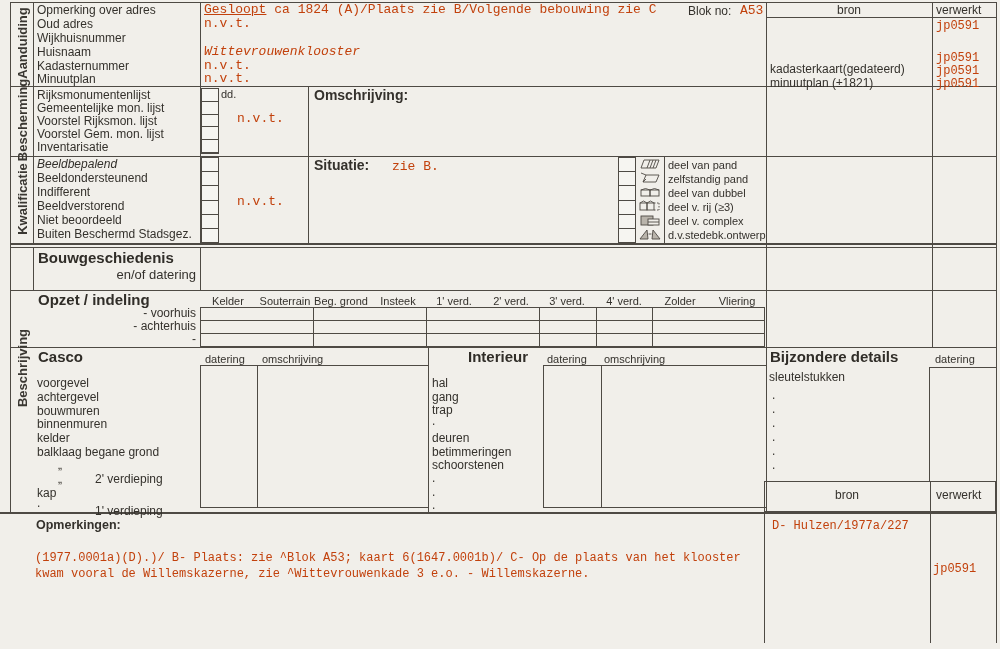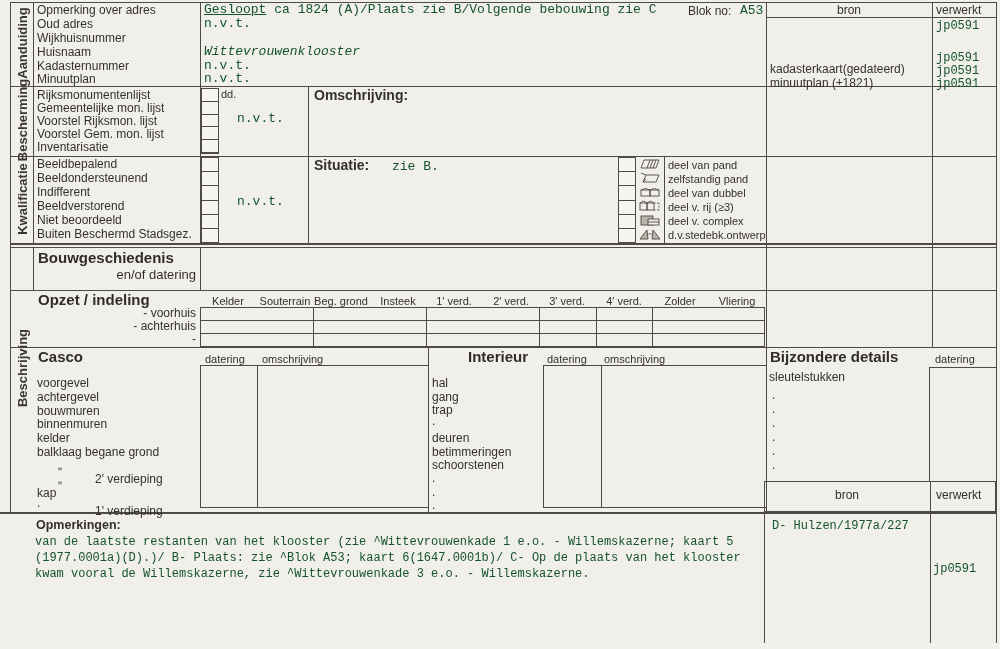--- a/index.html
+++ b/index.html
@@ -1,21 +1,21 @@
 <!DOCTYPE html>
 <html><head>
 <meta charset="utf-8">
 <style>
   html,body{margin:0;padding:0;background:#fbfaf8;}
   #page{position:relative;width:1000px;height:649px;background:#f1efea;overflow:hidden;
         font-family:"Liberation Sans",sans-serif;}
   .h{position:absolute;background:#4e4a44;height:1px;}
   .v{position:absolute;background:#4e4a44;width:1px;}
   .t{position:absolute;white-space:nowrap;color:#34312c;font-family:"Liberation Sans",sans-serif;font-size:12px;line-height:13px;}
-  .m{position:absolute;white-space:nowrap;color:#14532d;font-family:"Liberation Mono",monospace;font-size:13px;line-height:14px;}
+  .m{position:absolute;white-space:nowrap;color:#c2410c;font-family:"Liberation Mono",monospace;font-size:13px;line-height:14px;}
   .m2{font-size:12px;line-height:16px;}
   .b{font-weight:bold;}
   .hd{font-size:15px;font-weight:bold;color:#302d28;}
   .sm{font-size:11px;}
   .rot{position:absolute;transform:translate(-50%,-50%) rotate(-90deg);font-size:13px;font-weight:bold;color:#3a3732;white-space:nowrap;}
   .cbs{position:absolute;border:1px solid #4e4a44;background:#f6f5f1;}
   .cell-right{text-align:right;}
   .uline{text-decoration:underline;}
   .colhdr{transform:translateX(-50%);}
   svg{display:block;}
@@ -83,21 +83,21 @@
   <div class="t" style="left:37px;top:89px;">Rijksmonumentenlijst</div>
   <div class="t" style="left:37px;top:102px;">Gemeentelijke mon. lijst</div>
   <div class="t" style="left:37px;top:115px;">Voorstel Rijksmon. lijst</div>
   <div class="t" style="left:37px;top:128px;">Voorstel Gem. mon. lijst</div>
   <div class="t" style="left:37px;top:141px;">Inventarisatie</div>
   <div class="cbs" style="left:201px;top:88px;width:16px;height:64px;background-image:repeating-linear-gradient(to bottom,transparent 0 11.8px,#4e4a44 11.8px 12.8px);"></div>
   <div class="t sm" style="left:221px;top:88px;">dd.</div>
   <div class="m" style="left:237px;top:112px;">n.v.t.</div>
   <div class="t b" style="left:314px;top:89px;font-size:14px;">Omschrijving:</div>
 
-  <div class="t" style="left:37px;top:158px;">Beeldbepalend</div>
+  <div class="t" style="left:37px;top:158px;font-style:italic;">Beeldbepalend</div>
   <div class="t" style="left:37px;top:172px;">Beeldondersteunend</div>
   <div class="t" style="left:37px;top:186px;">Indifferent</div>
   <div class="t" style="left:37px;top:200px;">Beeldverstorend</div>
   <div class="t" style="left:37px;top:214px;">Niet beoordeeld</div>
   <div class="t" style="left:37px;top:228px;">Buiten Beschermd Stadsgez.</div>
   <div class="cbs" style="left:201px;top:157px;width:16px;height:85px;background-image:repeating-linear-gradient(to bottom,transparent 0 13.2px,#4e4a44 13.2px 14.2px);"></div>
   <div class="m" style="left:237px;top:195px;">n.v.t.</div>
   <div class="t b" style="left:314px;top:159px;font-size:14px;">Situatie:</div>
   <div class="m" style="left:392px;top:160px;">zie B.</div>
 
@@ -231,19 +231,18 @@
   <div class="t" style="left:772px;top:431px;">.</div>
   <div class="t" style="left:772px;top:445px;">.</div>
   <div class="t" style="left:772px;top:459px;">.</div>
 
   <div style="position:absolute;left:764px;top:481px;width:232px;height:31px;border:1px solid #4e4a44;box-sizing:border-box;"></div>
   <div class="v" style="left:930px;top:481px;height:31px;"></div>
   <div class="t colhdr" style="left:847px;top:489px;">bron</div>
   <div class="t" style="left:936px;top:489px;">verwerkt</div>
 
   <div class="t b" style="left:36px;top:519px;font-size:12.5px;">Opmerkingen:</div>
-  <div class="m m2" style="left:35px;top:534px;">van de laatste restanten van het klooster (zie ^Wittevrouwenkade 1 e.o. - Willemskazerne; kaart 5</div>
   <div class="m m2" style="left:35px;top:550px;">(1977.0001a)(D).)/ B- Plaats: zie ^Blok A53; kaart 6(1647.0001b)/ C- Op de plaats van het klooster</div>
   <div class="m m2" style="left:35px;top:566px;">kwam vooral de Willemskazerne, zie ^Wittevrouwenkade 3 e.o. - Willemskazerne.</div>
   <div class="m m2" style="left:772px;top:518px;">D- Hulzen/1977a/227</div>
   <div class="m m2" style="left:933px;top:561px;">jp0591</div>
 
 </div>
 
 </body></html>

